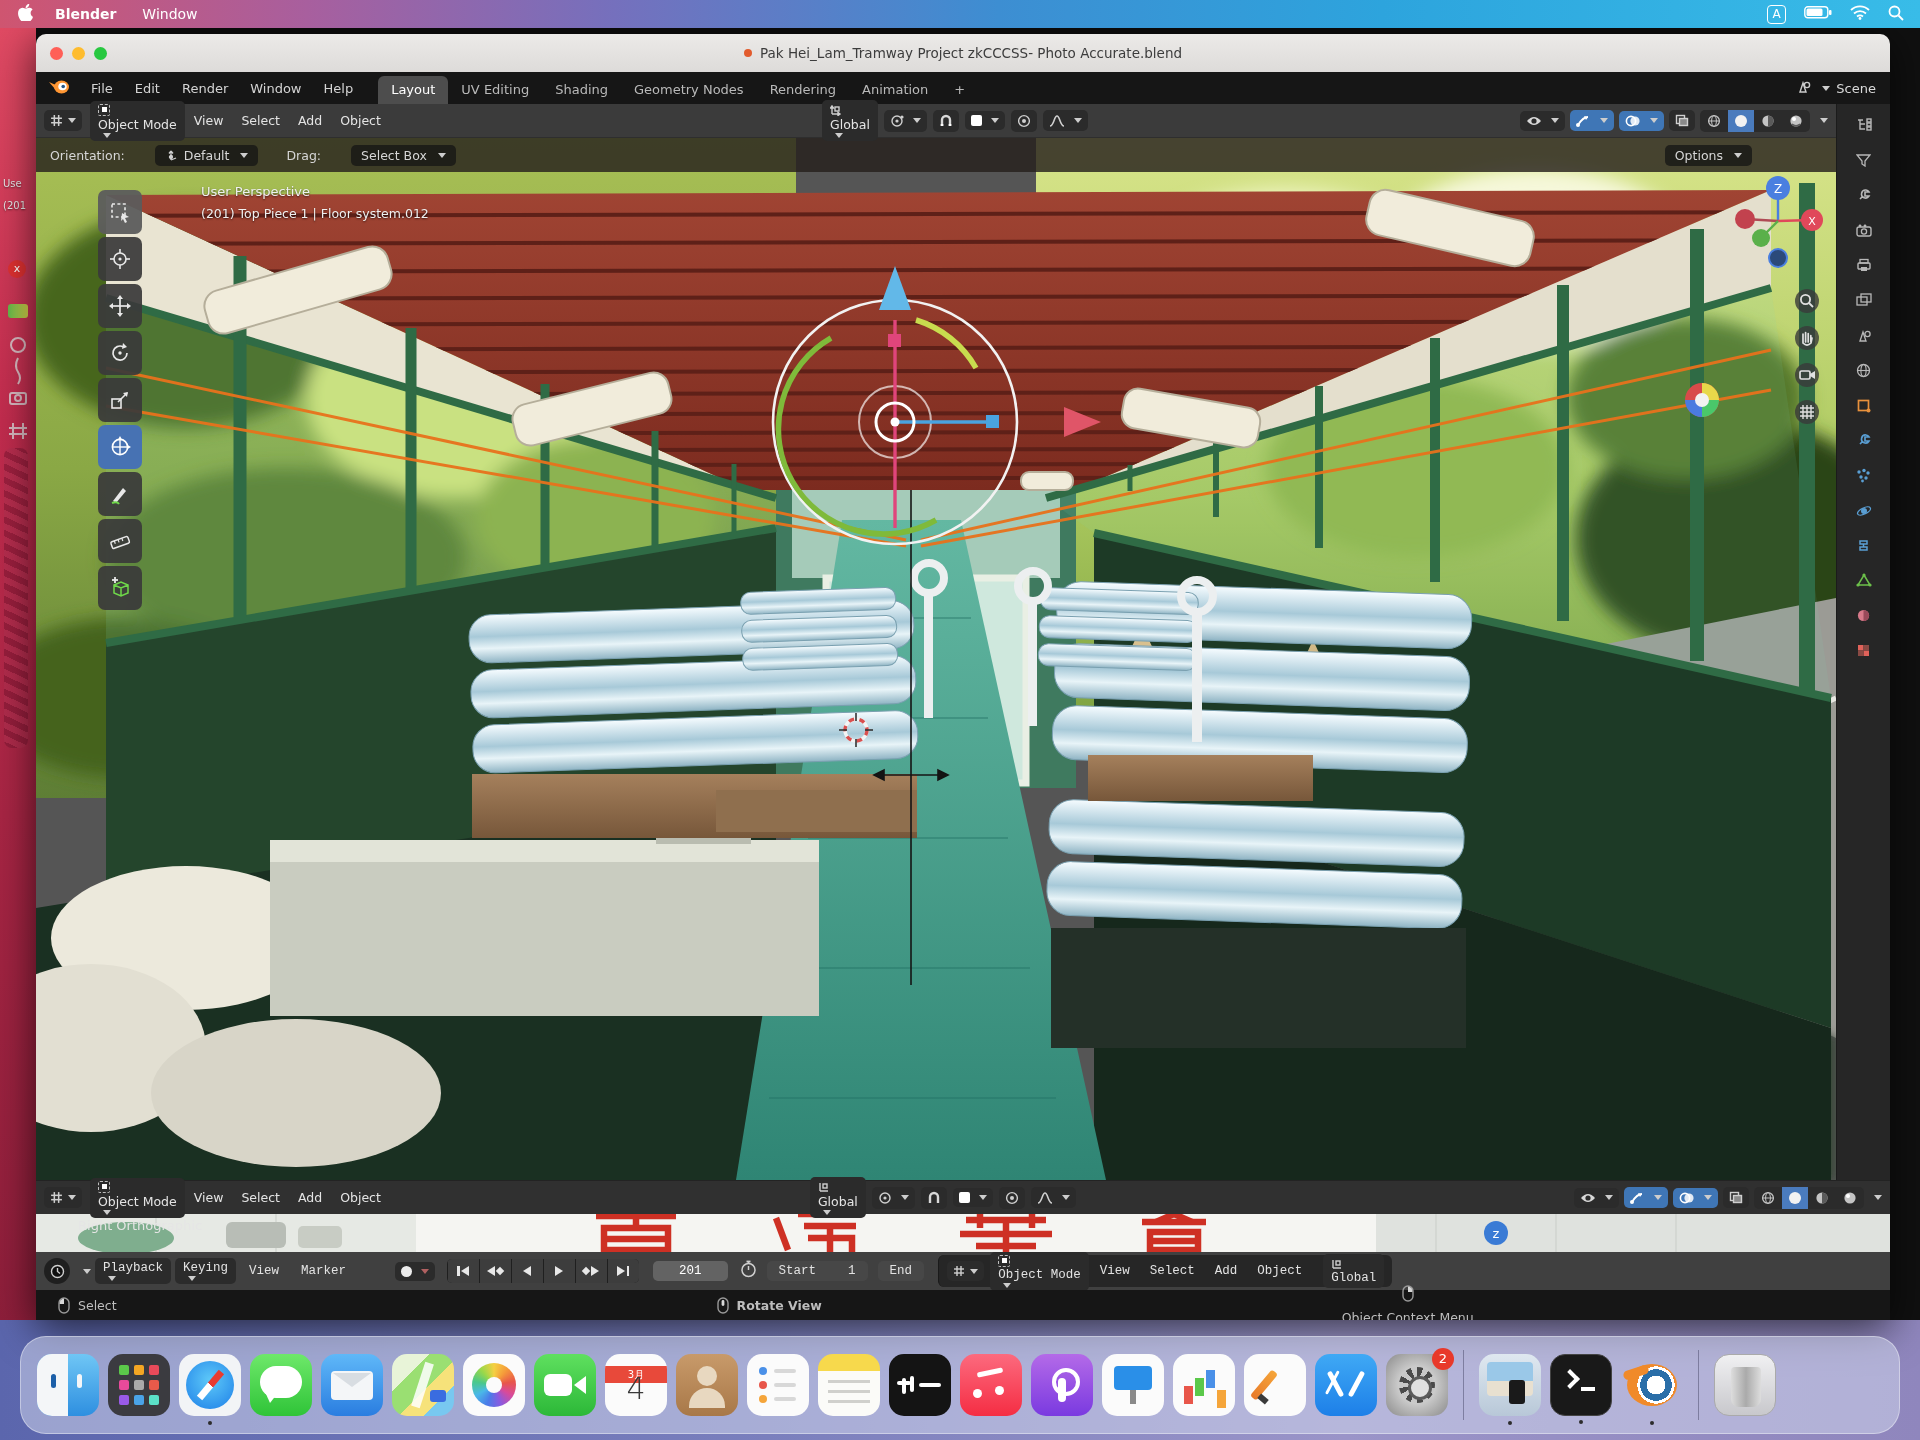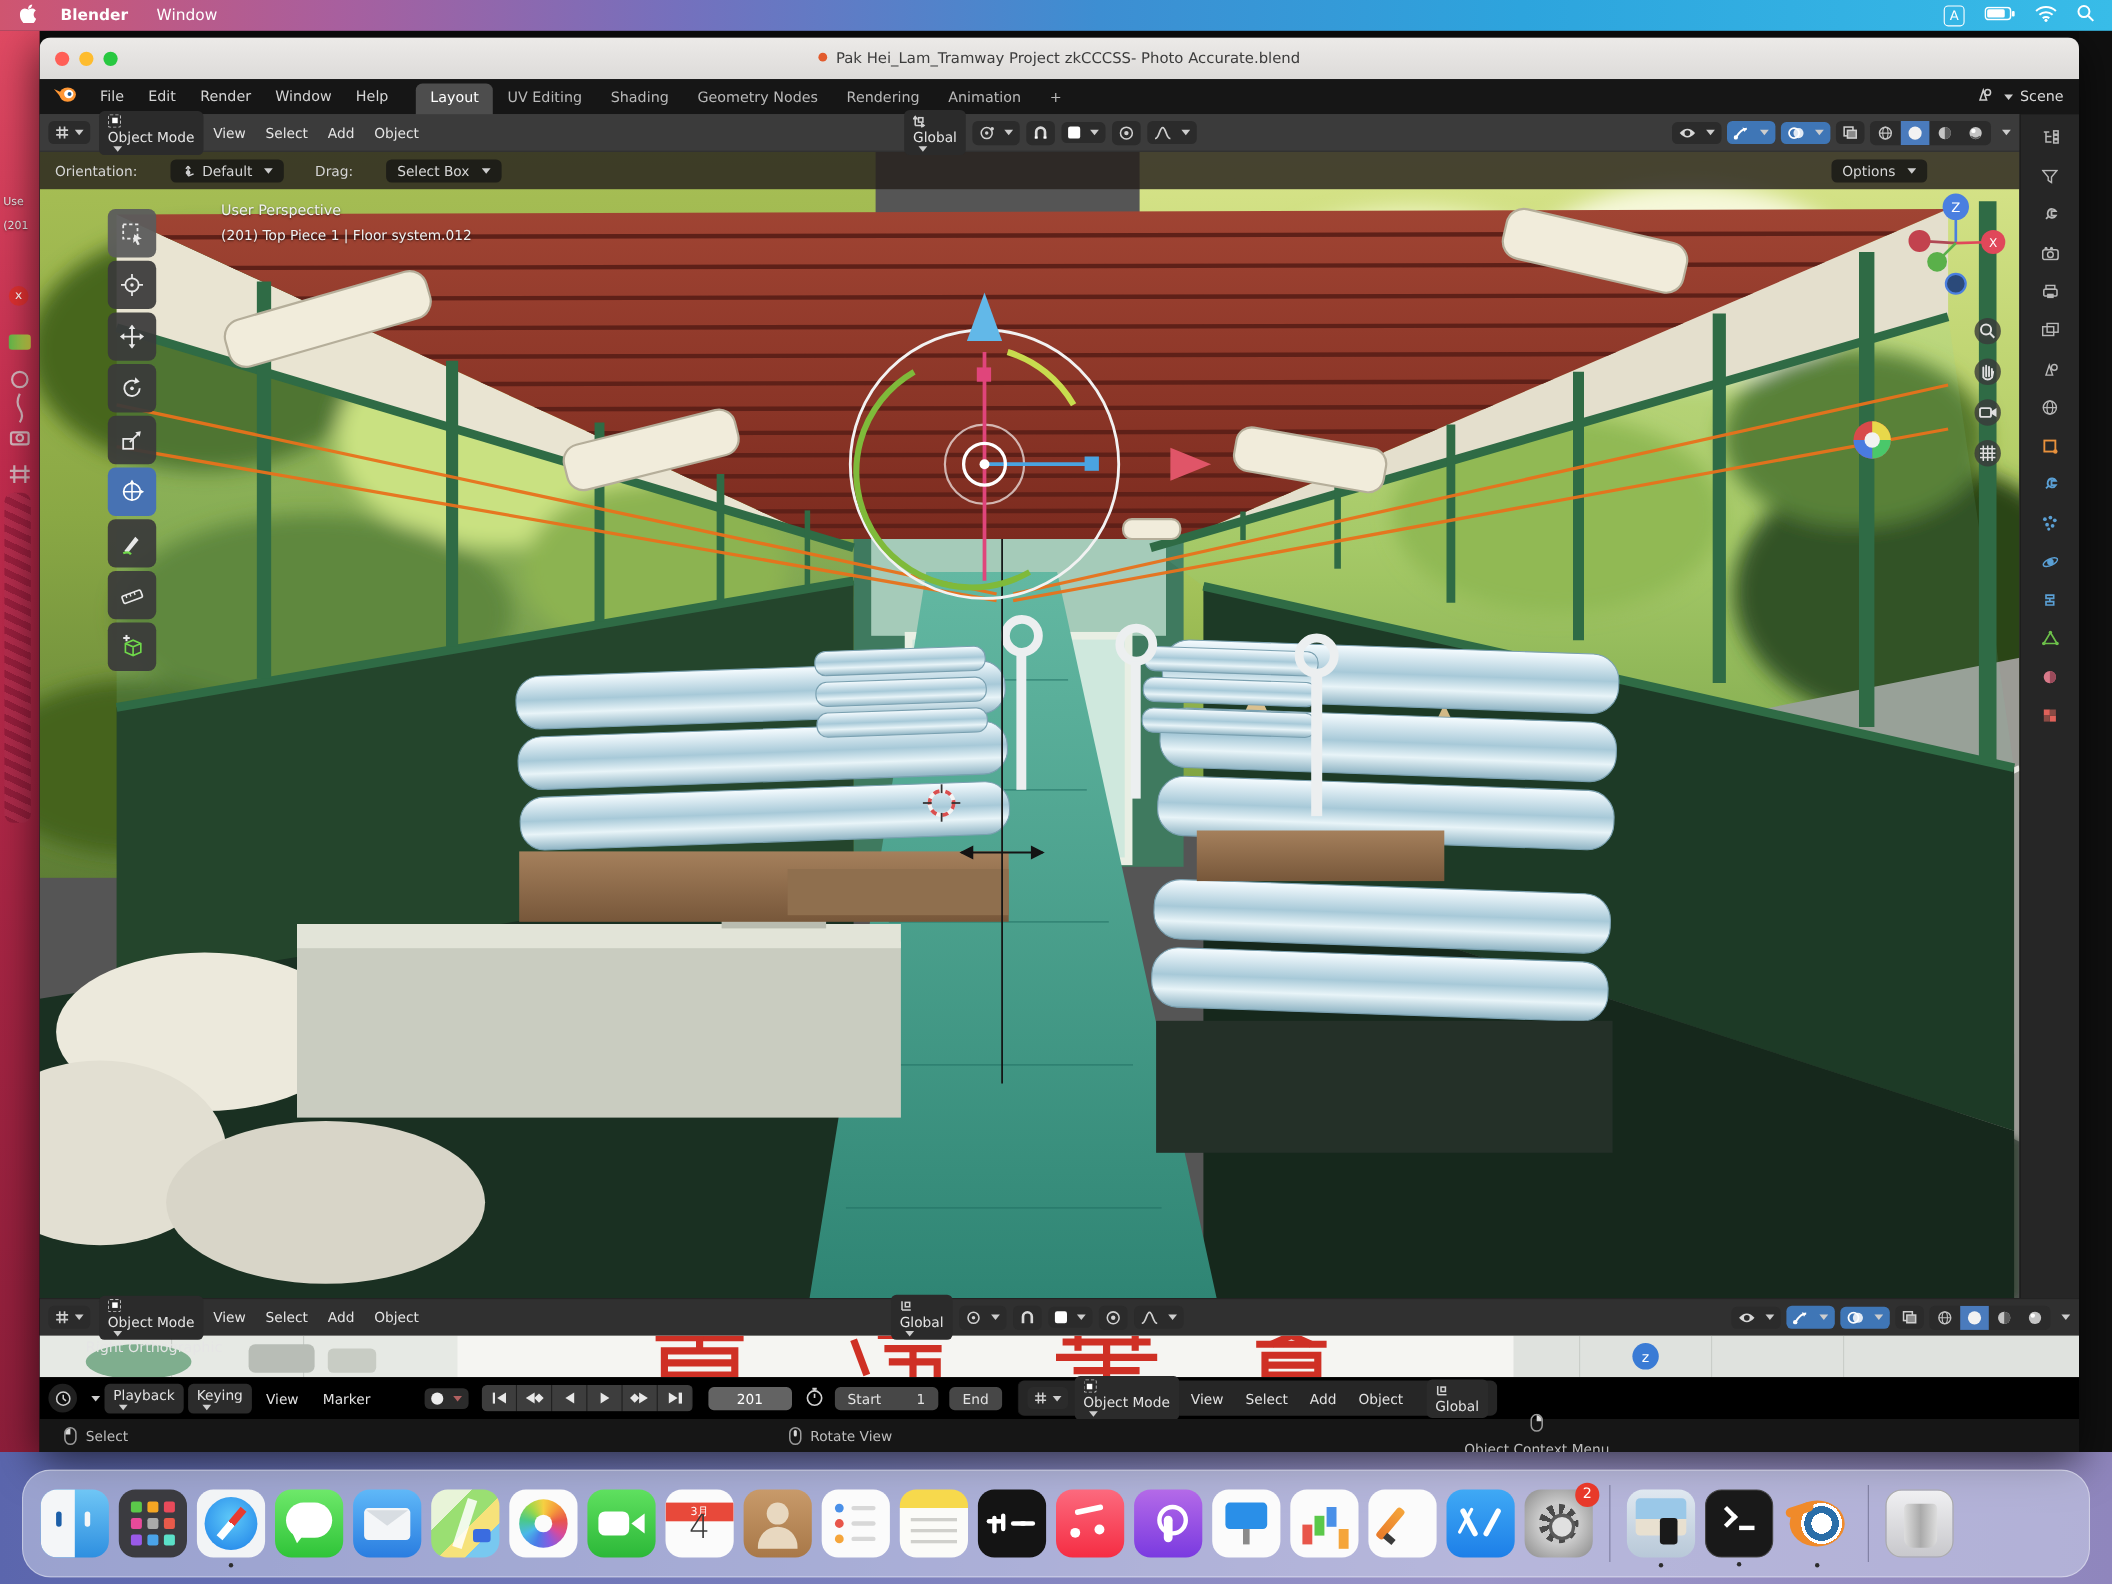--- a/index.html
+++ b/index.html
@@ -99,22 +99,22 @@
   
   .props { position:absolute; left:1800px; top:70px; width:54px; height:1076px; background:#262626;
     border-left:1px solid #1b1b1b; z-index:21; display:flex; flex-direction:column; align-items:center; padding-top:8px; gap:9px; }
   .ptab { width:34px; height:26px; display:flex; align-items:center; justify-content:center; border-radius:4px; }
 
   
   .vp2strip { position:absolute; left:0; top:1180px; width:1854px; height:38px; z-index:15; overflow:hidden; background:#eceeea; }
   .vp2label { position:absolute; left:42px; top:1184px; z-index:16; color:#e5e5e5; font-size:13px; }
 
   
-  .timeline { position:absolute; left:0; top:1218px; width:1854px; height:38px; background:#000000;
-    display:flex; align-items:center; z-index:22; color:#e2e2e2; font-size:12.5px; padding:0 8px; gap:4px; }
+  .timeline { position:absolute; left:0; top:1218px; width:1854px; height:38px; background:#404040;
+    display:flex; align-items:center; z-index:22; color:#e2e2e2; font-size:12.5px; padding:0 8px; gap:4px;font-family:Liberation Mono, monospace; }
   .circbtn { width:26px; height:26px; border-radius:50%; background:#1f1f1f; display:flex; align-items:center; justify-content:center; margin-right:4px; }
   .transport { display:flex; background:#1f1f1f; border-radius:5px; overflow:hidden; margin-left:8px; }
   .trbtn { width:31px; height:24px; display:flex; align-items:center; justify-content:center; gap:1.5px; background:#3d3d3d; margin:0 .5px; }
   .tl-tri-l { width:0;height:0;border-top:5px solid transparent;border-bottom:5px solid transparent;border-right:8px solid #e8e8e8; }
   .tl-tri-r { width:0;height:0;border-top:5px solid transparent;border-bottom:5px solid transparent;border-left:8px solid #e8e8e8; }
   .tl-bar { width:2.5px; height:10px; background:#e8e8e8; }
   .tl-dia { width:6px; height:6px; background:#e8e8e8; transform:rotate(45deg); }
   .framefield { background:#636363; border-radius:5px; padding:3px 26px; color:#fff; margin-left:10px; }
   .sefield { background:#474747; border-radius:5px; padding:3px 12px; display:flex; gap:32px; margin-left:6px; }
   .vp3 { display:flex; align-items:center; background:#262626; border-left:1px solid #1a1a1a; border-radius:6px;
@@ -1227,21 +1227,21 @@
   </div>
 
   <div class="statusbar">
     <span class="skey" style="margin-left:22px;">
       <svg width="12" height="17" viewBox="0 0 12 17">
           <rect x="1" y="1" width="10" height="15" rx="5" fill="none" stroke="#9a9a9a" stroke-width="1.4"></rect>
           <path d="M1.6,7 L6,7 L6,1.4 A5,5 0 0 0 1.6,7" fill="#d8d8d8"></path>
         </svg>
       <span>Select</span>
     </span>
-    <span class="skey" style="margin-left:600px;">
+    <span class="skey" style="margin-left:600px;font-weight:bold;">
       <svg width="12" height="17" viewBox="0 0 12 17">
           <rect x="1" y="1" width="10" height="15" rx="5" fill="none" stroke="#9a9a9a" stroke-width="1.4"></rect>
           <rect x="4.6" y="3" width="2.8" height="6" rx="1.4" fill="#d8d8d8"></rect>
         </svg>
       <span>Rotate View</span>
     </span>
     <span class="skey" style="margin-left:520px;flex-direction:column;">
       <svg width="12" height="17" viewBox="0 0 12 17">
           <rect x="1" y="1" width="10" height="15" rx="5" fill="none" stroke="#9a9a9a" stroke-width="1.4"></rect>
           <path d="M10.4,7 L6,7 L6,1.4 A5,5 0 0 1 10.4,7" fill="#d8d8d8"></path>

